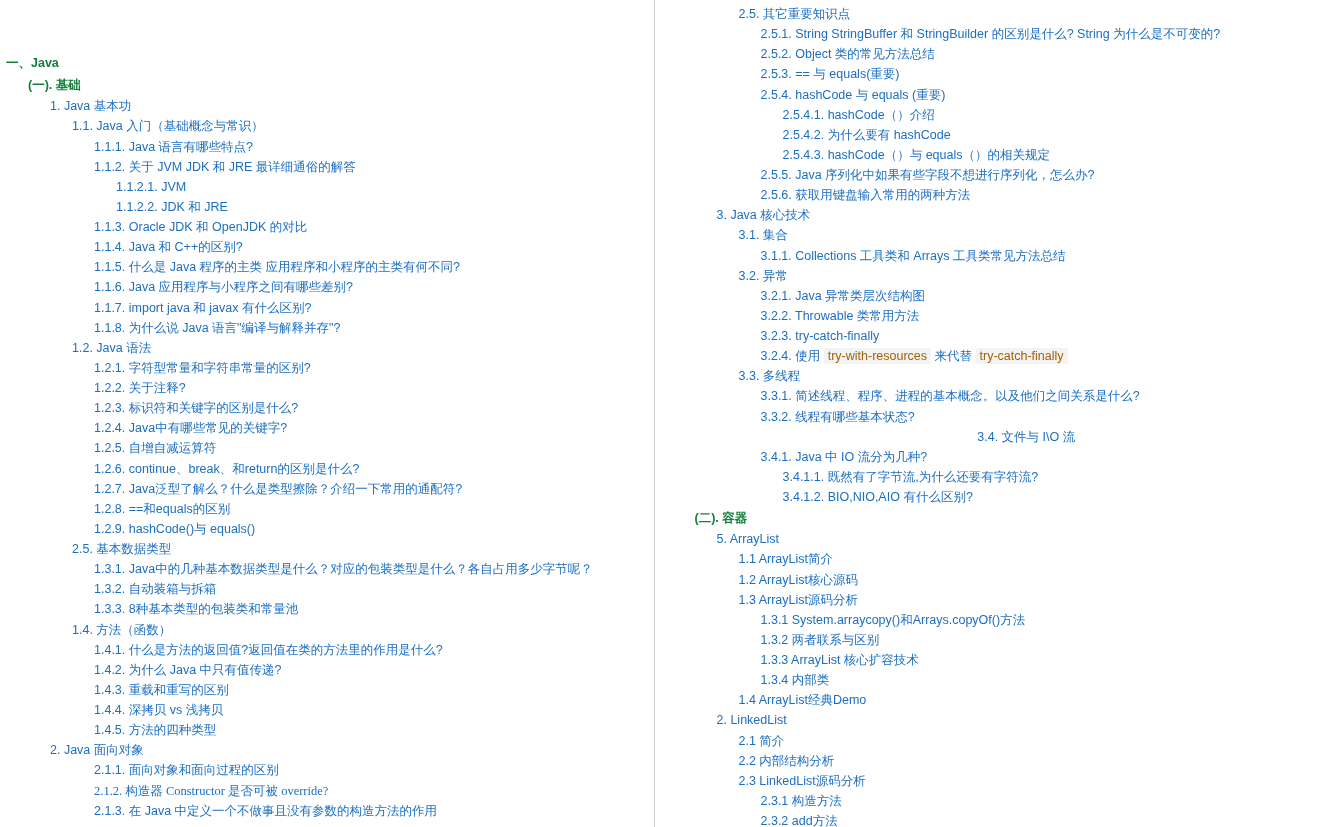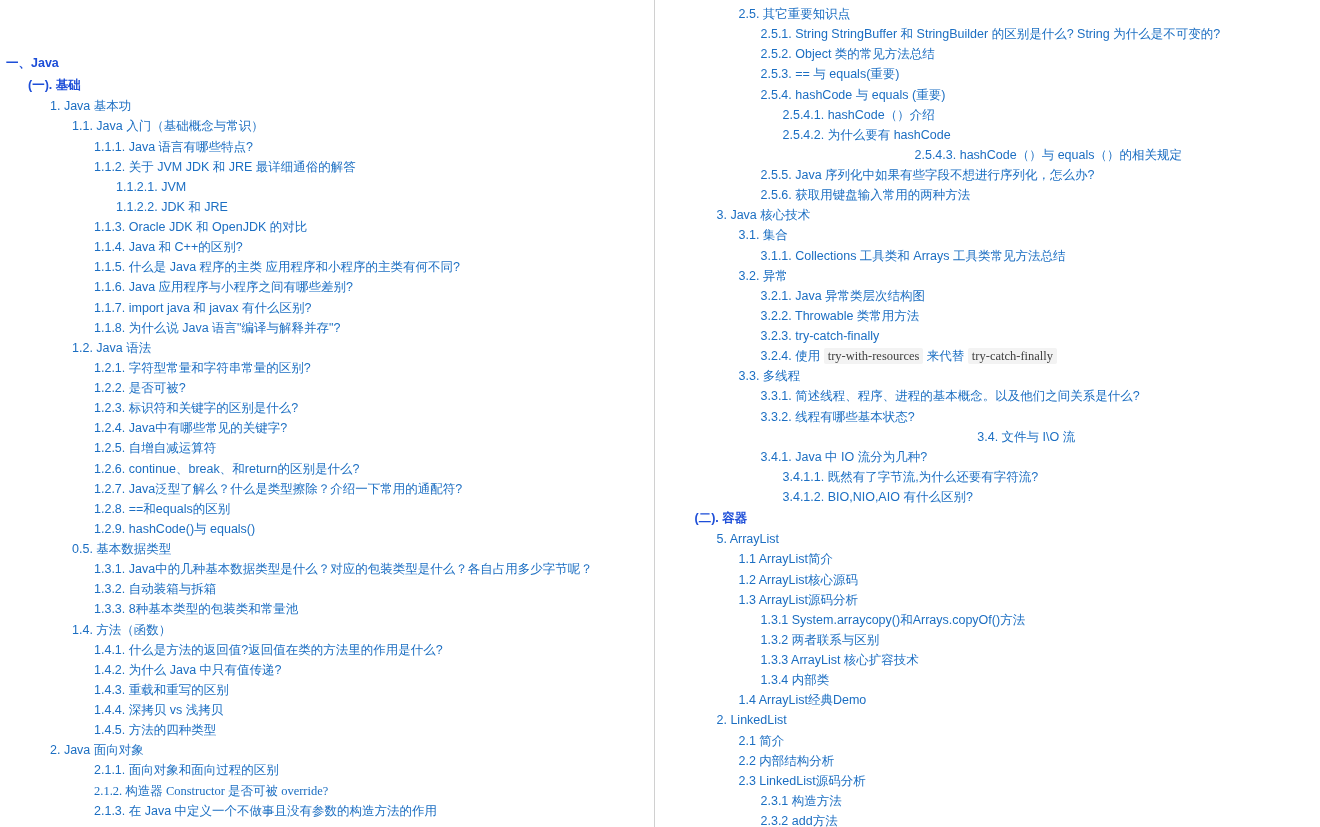--- a/index.html
+++ b/index.html
@@ -30,32 +30,32 @@
   ul { list-style: none; margin: 0; padding: 0; }
   li { margin: 0; padding: 0; }
   a.toc-link {
     color: #1b6ec2;
     text-decoration: none;
     display: block;
     padding: 1px 0;
   }
   .heading {
     font-weight: bold;
-    color: #1d4ed8;
+    color: #15803d;
     display: block;
     padding: 2px 0;
   }
   .left-col { padding-top: 52px; }
   .right-col { padding-left: 18px; border-radius: 23px; }
   code.inline {
-    font-family: Liberation Serif, serif;
+    font-family: Liberation Sans, sans-serif;
     background: #f3f3f3;
     padding: 1px 4px;
     border-radius: 2px;
-    color: #404040;
+    color: #a16207;
   }
   .code-wrap { color:#1b6ec2; display:block; padding:1px 0;}
 </style>
 </head>
 <body>
 
 <div class="page">
   <div class="col left-col">
     <ul id="left-list">
         <li style="padding-left: 0px;">
@@ -100,21 +100,21 @@
         <li style="padding-left: 88px;">
           <a class="toc-link" href="#">1.1.8. 为什么说 Java 语言"编译与解释并存"?</a>
         </li>
         <li style="padding-left: 66px;">
           <a class="toc-link" href="#">1.2. Java 语法</a>
         </li>
         <li style="padding-left: 88px;">
           <a class="toc-link" href="#">1.2.1. 字符型常量和字符串常量的区别?</a>
         </li>
         <li style="padding-left: 88px;">
-          <a class="toc-link" href="#">1.2.2. 是否可被?</a>
+          <a class="toc-link" href="#">1.2.2. 关于注释?</a>
         </li>
         <li style="padding-left: 88px;">
           <a class="toc-link" href="#">1.2.3. 标识符和关键字的区别是什么?</a>
         </li>
         <li style="padding-left: 88px;">
           <a class="toc-link" href="#">1.2.4. Java中有哪些常见的关键字?</a>
         </li>
         <li style="padding-left: 88px;">
           <a class="toc-link" href="#">1.2.5. 自增自减运算符</a>
         </li>
@@ -124,21 +124,21 @@
         <li style="padding-left: 88px;">
           <a class="toc-link" href="#">1.2.7. Java泛型了解么？什么是类型擦除？介绍一下常用的通配符?</a>
         </li>
         <li style="padding-left: 88px;">
           <a class="toc-link" href="#">1.2.8. ==和equals的区别</a>
         </li>
         <li style="padding-left: 88px;">
           <a class="toc-link" href="#">1.2.9. hashCode()与 equals()</a>
         </li>
         <li style="padding-left: 66px;">
-          <a class="toc-link" href="#">0.5. 基本数据类型</a>
+          <a class="toc-link" href="#">2.5. 基本数据类型</a>
         </li>
         <li style="padding-left: 88px;">
           <a class="toc-link" href="#">1.3.1. Java中的几种基本数据类型是什么？对应的包装类型是什么？各自占用多少字节呢？</a>
         </li>
         <li style="padding-left: 88px;">
           <a class="toc-link" href="#">1.3.2. 自动装箱与拆箱</a>
         </li>
         <li style="padding-left: 88px;">
           <a class="toc-link" href="#">1.3.3. 8种基本类型的包装类和常量池</a>
         </li>
@@ -191,21 +191,21 @@
         </li>
         <li style="padding-left: 88px;">
           <a class="toc-link" href="#">2.5.4. hashCode 与 equals (重要)</a>
         </li>
         <li style="padding-left: 110px;">
           <a class="toc-link" href="#">2.5.4.1. hashCode（）介绍</a>
         </li>
         <li style="padding-left: 110px;">
           <a class="toc-link" href="#">2.5.4.2. 为什么要有 hashCode</a>
         </li>
-        <li style="padding-left: 110px; text-align: center;">
+        <li style="padding-left: 110px;">
           <a class="toc-link" href="#">2.5.4.3. hashCode（）与 equals（）的相关规定</a>
         </li>
         <li style="padding-left: 88px;">
           <a class="toc-link" href="#">2.5.5. Java 序列化中如果有些字段不想进行序列化，怎么办?</a>
         </li>
         <li style="padding-left: 88px;">
           <a class="toc-link" href="#">2.5.6. 获取用键盘输入常用的两种方法</a>
         </li>
         <li style="padding-left: 44px;">
           <a class="toc-link" href="#">3. Java 核心技术</a>

